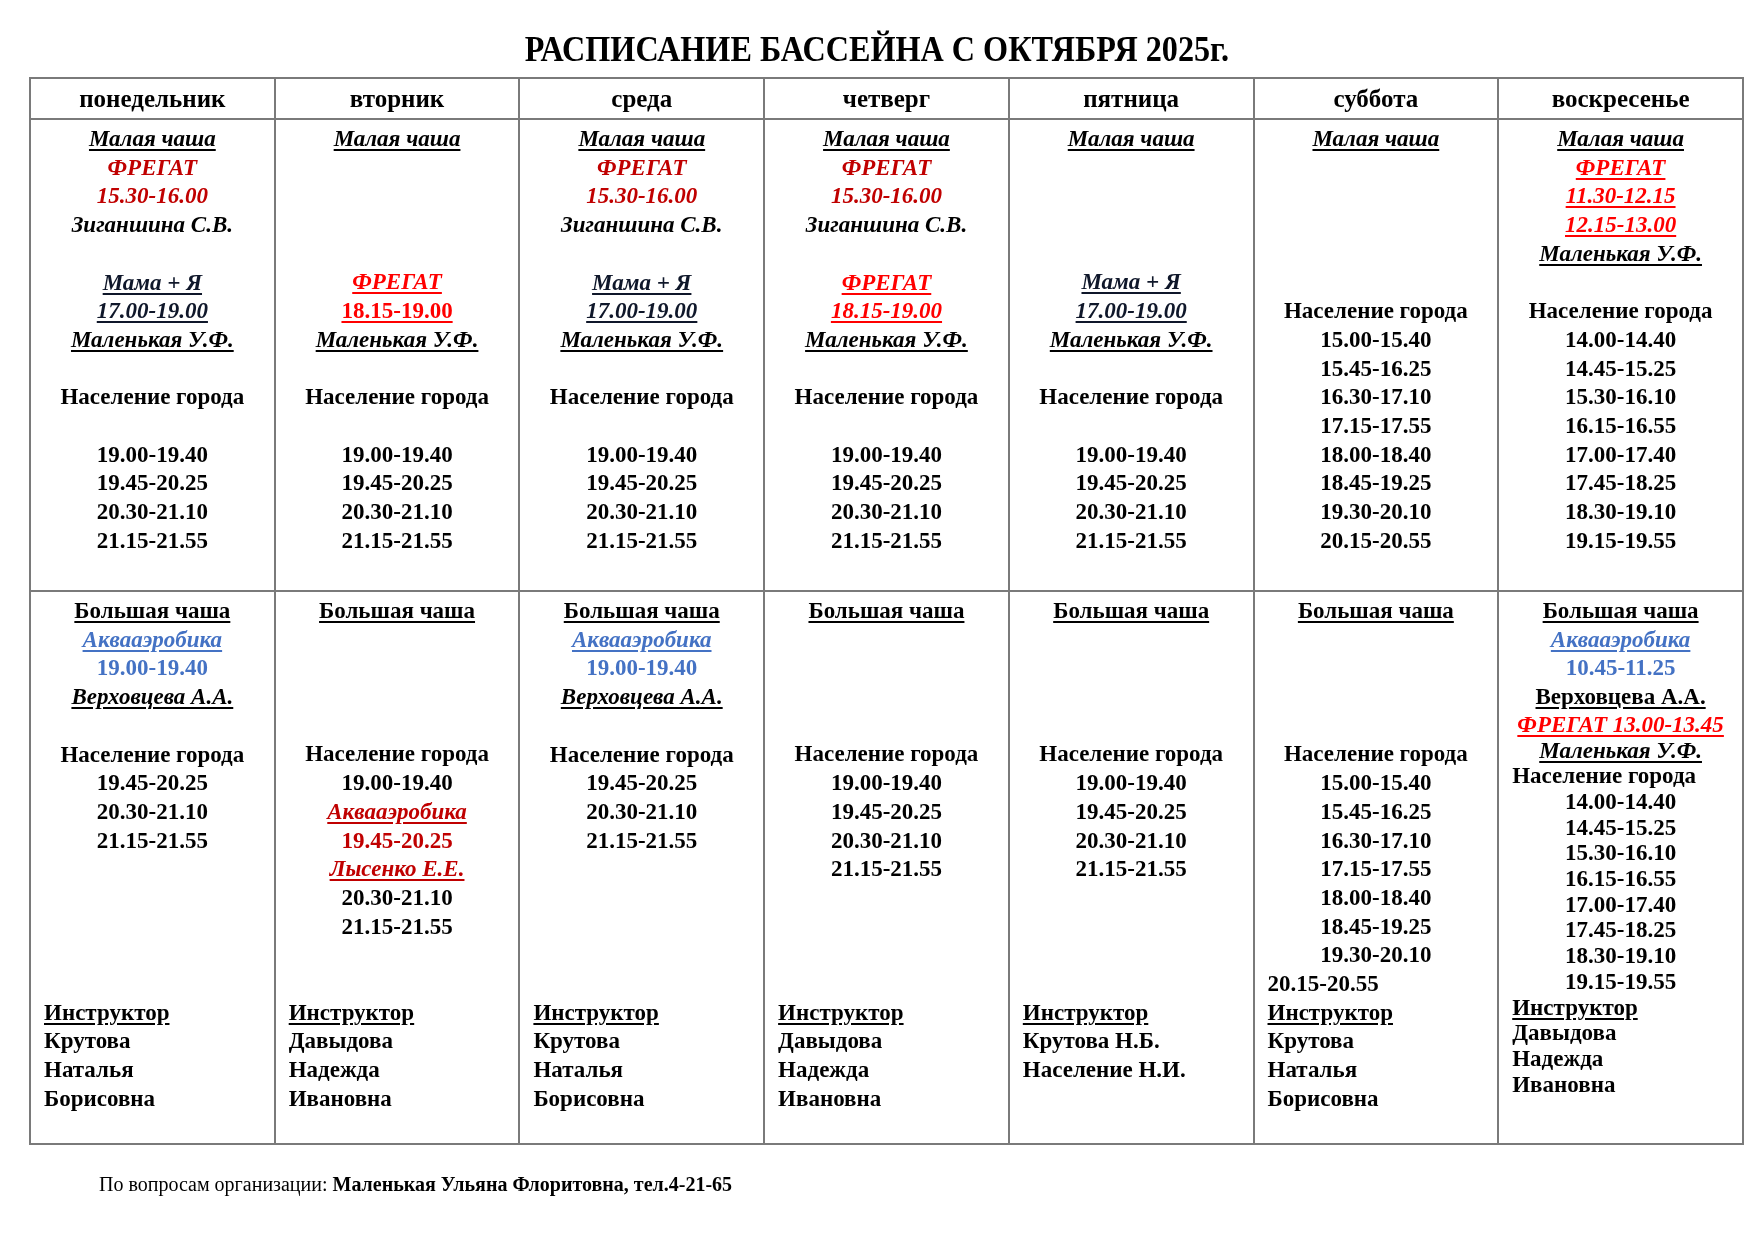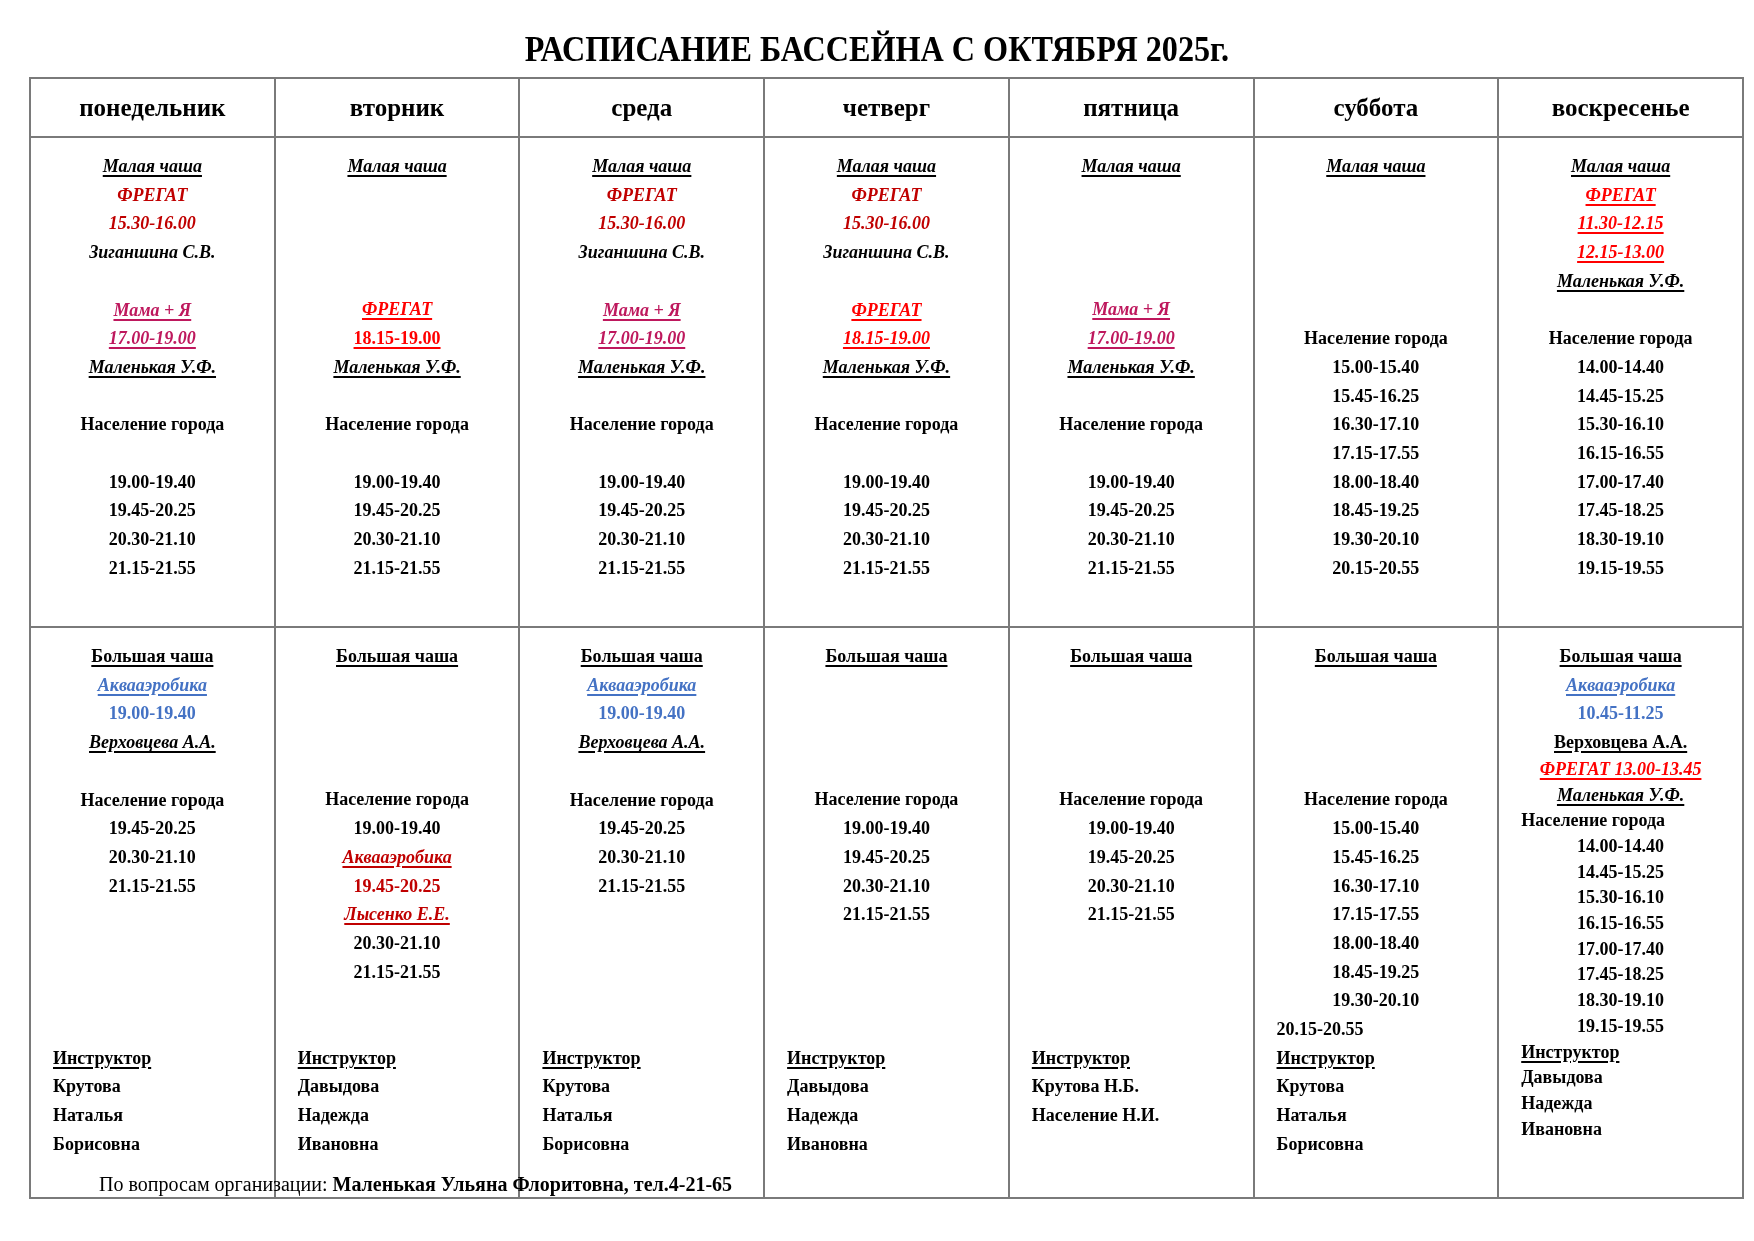--- a/index.html
+++ b/index.html
@@ -1,30 +1,30 @@
 <!DOCTYPE html>
 <html><head>
 <meta charset="utf-8">
 <style>
   html, body { margin: 0; padding: 0; background: #ffffff; }
   body { width: 1754px; height: 1241px; position: relative; overflow: hidden; font-family: "Liberation Serif", serif; color: #000; }
   .title { position: absolute; left: 0; width: 1754px; top: 30px; text-align: center; font-weight: bold; font-size: 35px; letter-spacing: 0px; transform: scaleX(0.92); transform-origin: 50% 0; }
   table.sched { position: absolute; left: 29px; top: 77px; width: 1715px; border-collapse: collapse; table-layout: fixed; }
-  table.sched td, table.sched th { border: 2px solid #7a7a7a; vertical-align: top; padding: 12px; }
+  table.sched td, table.sched th { border: 2px solid #7a7a7a; vertical-align: top; padding: 3px; }
   table.sched th { height: 33px; font-weight: bold; font-size: 25px; line-height: 33px; text-align: center; }
-  .cell { padding-top: 2px; font-size: 18px; line-height: 28.7px; font-weight: bold; }
+  .cell { padding-top: 2px; font-size: 23px; line-height: 28.7px; font-weight: bold; }
   .row1 td { height: 464px; }
   .row2 td { height: 545px; }
   .ln { display: block; text-align: center; white-space: nowrap; min-height: 28.7px; }
   .ln.left { text-align: left; padding-left: 10px; }
   .it { font-style: italic; }
   .u { text-decoration: underline; text-decoration-thickness: 2px; text-underline-offset: 3px; }
   .dark-red { color: #c00000; }
   .red { color: #ff0000; }
-  .green { color: #be185d; font-family: Liberation Serif, serif; }
+  .green { color: #0f172a; font-family: Liberation Serif, serif; }
   .blue { color: #4472c4; }
   .blank { height: 28.7px; }
   .footer { position: absolute; left: 99px; top: 1173px; font-size: 20px; white-space: nowrap; }
   .footer b { font-weight: bold; }
 </style>
 </head>
 <body>
 
 <div class="title">РАСПИСАНИЕ БАССЕЙНА С ОКТЯБРЯ 2025г.</div>
 

